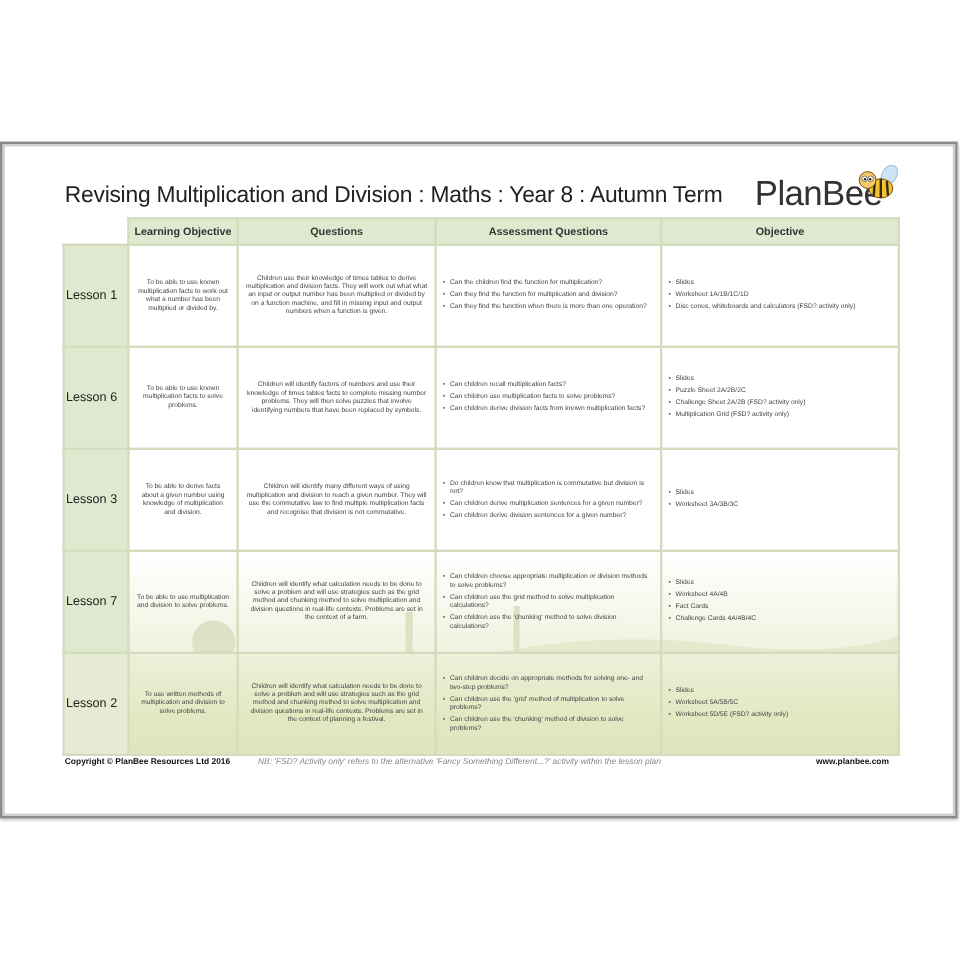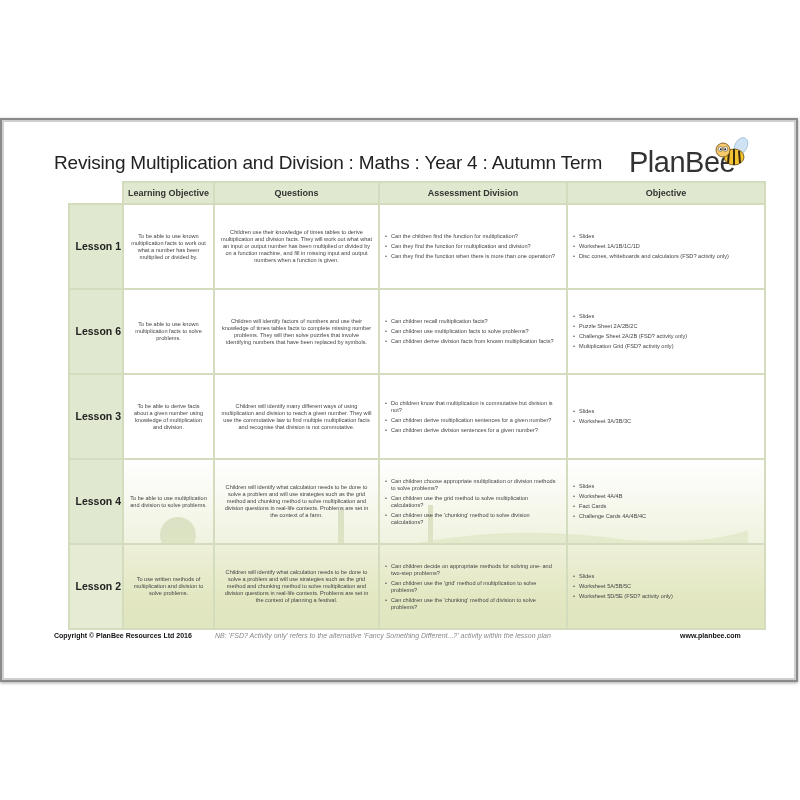--- a/index.html
+++ b/index.html
@@ -1,45 +1,45 @@
 <!DOCTYPE html>
 <html><head>
 <meta charset="utf-8">
 <style>
   html, body { margin:0; padding:0; background:#ffffff; }
   body { width:800px; height:800px; position:relative; overflow:hidden; font-family:"Liberation Sans", sans-serif; }
   .frame { position:absolute; left:0; top:118px; width:798px; height:564px; border:2px solid #8a8a8a; box-shadow: inset 0 0 0 2px #cfcfcf, 0 1px 3px rgba(0,0,0,0.35); background:#ffffff; box-sizing:border-box; }
   .title { position:absolute; left:54px; top:152px; font-size:19px; color:#222; letter-spacing:-0.2px; white-space:nowrap; }
   .logo { position:absolute; left:629px; top:146px; font-size:29px; color:#333; letter-spacing:-0.5px; }
   .bee { position:absolute; left:711px; top:137px; width:40px; height:34px; }
-  table.plan { position:absolute; left:68px; top:181px; width:696px; border-collapse:collapse; table-layout:fixed; }
+  table.plan { position:absolute; left:52px; top:181px; width:696px; border-collapse:collapse; table-layout:fixed; }
   table.plan th, table.plan td { border:2px solid #d3dcbd; vertical-align:middle; }
   table.plan th { background:#e0e9cf; height:20px; font-size:9px; font-weight:bold; color:#333; padding:0; }
   table.plan th.blank { background:transparent; border:none; }
   table.plan td { height:81px; font-size:5.6px; line-height:7px; color:#444; background:#ffffff; }
-  td.lesson { background:#e0e9cf !important; font-weight:bold; font-size:10.5px !important; color:#222 !important; text-align:right; }
+  td.lesson { background:#e0e9cf !important; font-weight:normal; font-size:10.5px !important; color:#222 !important; text-align:left; }
   td.lo, td.ov { text-align:center; padding:0 6px; }
   td.ul { padding:0 6px 0 4px; }
   ul { margin:0; padding:0 0 0 7px; list-style:none; }
   li { position:relative; margin:3px 0; }
   li::before { content:"•"; position:absolute; left:-6px; color:#555; }
   tr.landscape td { background:linear-gradient(180deg, rgba(255,255,255,0.0) 0%, rgba(226,232,196,0.55) 100%); }
   tr.r5 td { background:linear-gradient(180deg, #eef0d9 0%, #e3e8c3 60%, #dfe5be 100%); }
   tr.r5 td.lesson { background:#e6ecd3 !important; }
   .hills { position:absolute; left:108px; top:500px; width:640px; height:127px; pointer-events:none; opacity:0.35; }
   .footer-left { position:absolute; left:54px; top:632px; font-size:7px; font-weight:bold; color:#111; white-space:nowrap; }
   .footer-mid { position:absolute; left:215px; top:632px; font-size:7px; font-style:italic; color:#888; white-space:nowrap; }
   .footer-right { position:absolute; left:680px; top:632px; font-size:7px; font-weight:bold; color:#111; white-space:nowrap; }
 </style>
 </head>
 <body>
 
 <div class="frame"></div>
 
-<div class="title">Revising Multiplication and Division : Maths : Year 4 : Autumn Term</div>
+<div class="title">Revising Multiplication and Division : Maths : Year 8 : Autumn Term</div>
 <div class="logo">PlanBee</div>
 <svg class="bee" viewBox="0 0 40 34">
   <ellipse cx="30" cy="9" rx="6" ry="9" fill="#cfe3f5" stroke="#9fbfd9" stroke-width="0.8" transform="rotate(30 30 9)"></ellipse>
   <ellipse cx="23" cy="20" rx="10" ry="8" fill="#f2c230" stroke="#6b4a10" stroke-width="0.8"></ellipse>
   <path d="M18 14 L17 27 M23 12 L23 28 M28 14 L29 26" stroke="#3a2a10" stroke-width="2"></path>
   <circle cx="12" cy="13" r="7" fill="#f6c96a" stroke="#6b4a10" stroke-width="0.8"></circle>
   <circle cx="9.5" cy="12" r="2.3" fill="#fff" stroke="#333" stroke-width="0.5"></circle>
   <circle cx="14.5" cy="12" r="2.3" fill="#fff" stroke="#333" stroke-width="0.5"></circle>
   <circle cx="9.8" cy="12.3" r="1" fill="#222"></circle>
   <circle cx="14.2" cy="12.3" r="1" fill="#222"></circle>
@@ -60,21 +60,21 @@
       <col style="width:91px">
       <col style="width:165px">
       <col style="width:188px">
       <col style="width:198px">
   </colgroup>
   <thead>
     <tr>
       <th class="blank"></th>
       <th>Learning Objective</th>
       <th>Questions</th>
-      <th>Assessment Division</th>
+      <th>Assessment Questions</th>
       <th>Objective</th>
     </tr>
   </thead>
   <tbody>
     <tr>
       <td class="lesson">Lesson 1</td>
       <td class="lo">To be able to use known multiplication facts to work out what a number has been multiplied or divided by.</td>
       <td class="ov">Children use their knowledge of times tables to derive multiplication and division facts. They will work out what what an input or output number has been multiplied or divided by on a function machine, and fill in missing input and output numbers when a function is given.</td>
       <td class="ul">
           <ul>
@@ -123,21 +123,21 @@
       </ul>
         </td>
       <td class="ul">
           <ul>
         <li>Slides</li>
         <li>Worksheet 3A/3B/3C</li>
       </ul>
         </td>
     </tr>
     <tr class="landscape">
-      <td class="lesson">Lesson 4</td>
+      <td class="lesson">Lesson 7</td>
       <td class="lo">To be able to use multiplication and division to solve problems.</td>
       <td class="ov">Children will identify what calculation needs to be done to solve a problem and will use strategies such as the grid method and chunking method to solve multiplication and division questions in real-life contexts. Problems are set in the context of a farm.</td>
       <td class="ul">
           <ul>
         <li>Can children choose appropriate multiplication or division methods to solve problems?</li>
         <li>Can children use the grid method to solve multiplication calculations?</li>
         <li>Can children use the 'chunking' method to solve division calculations?</li>
       </ul>
         </td>
       <td class="ul">

